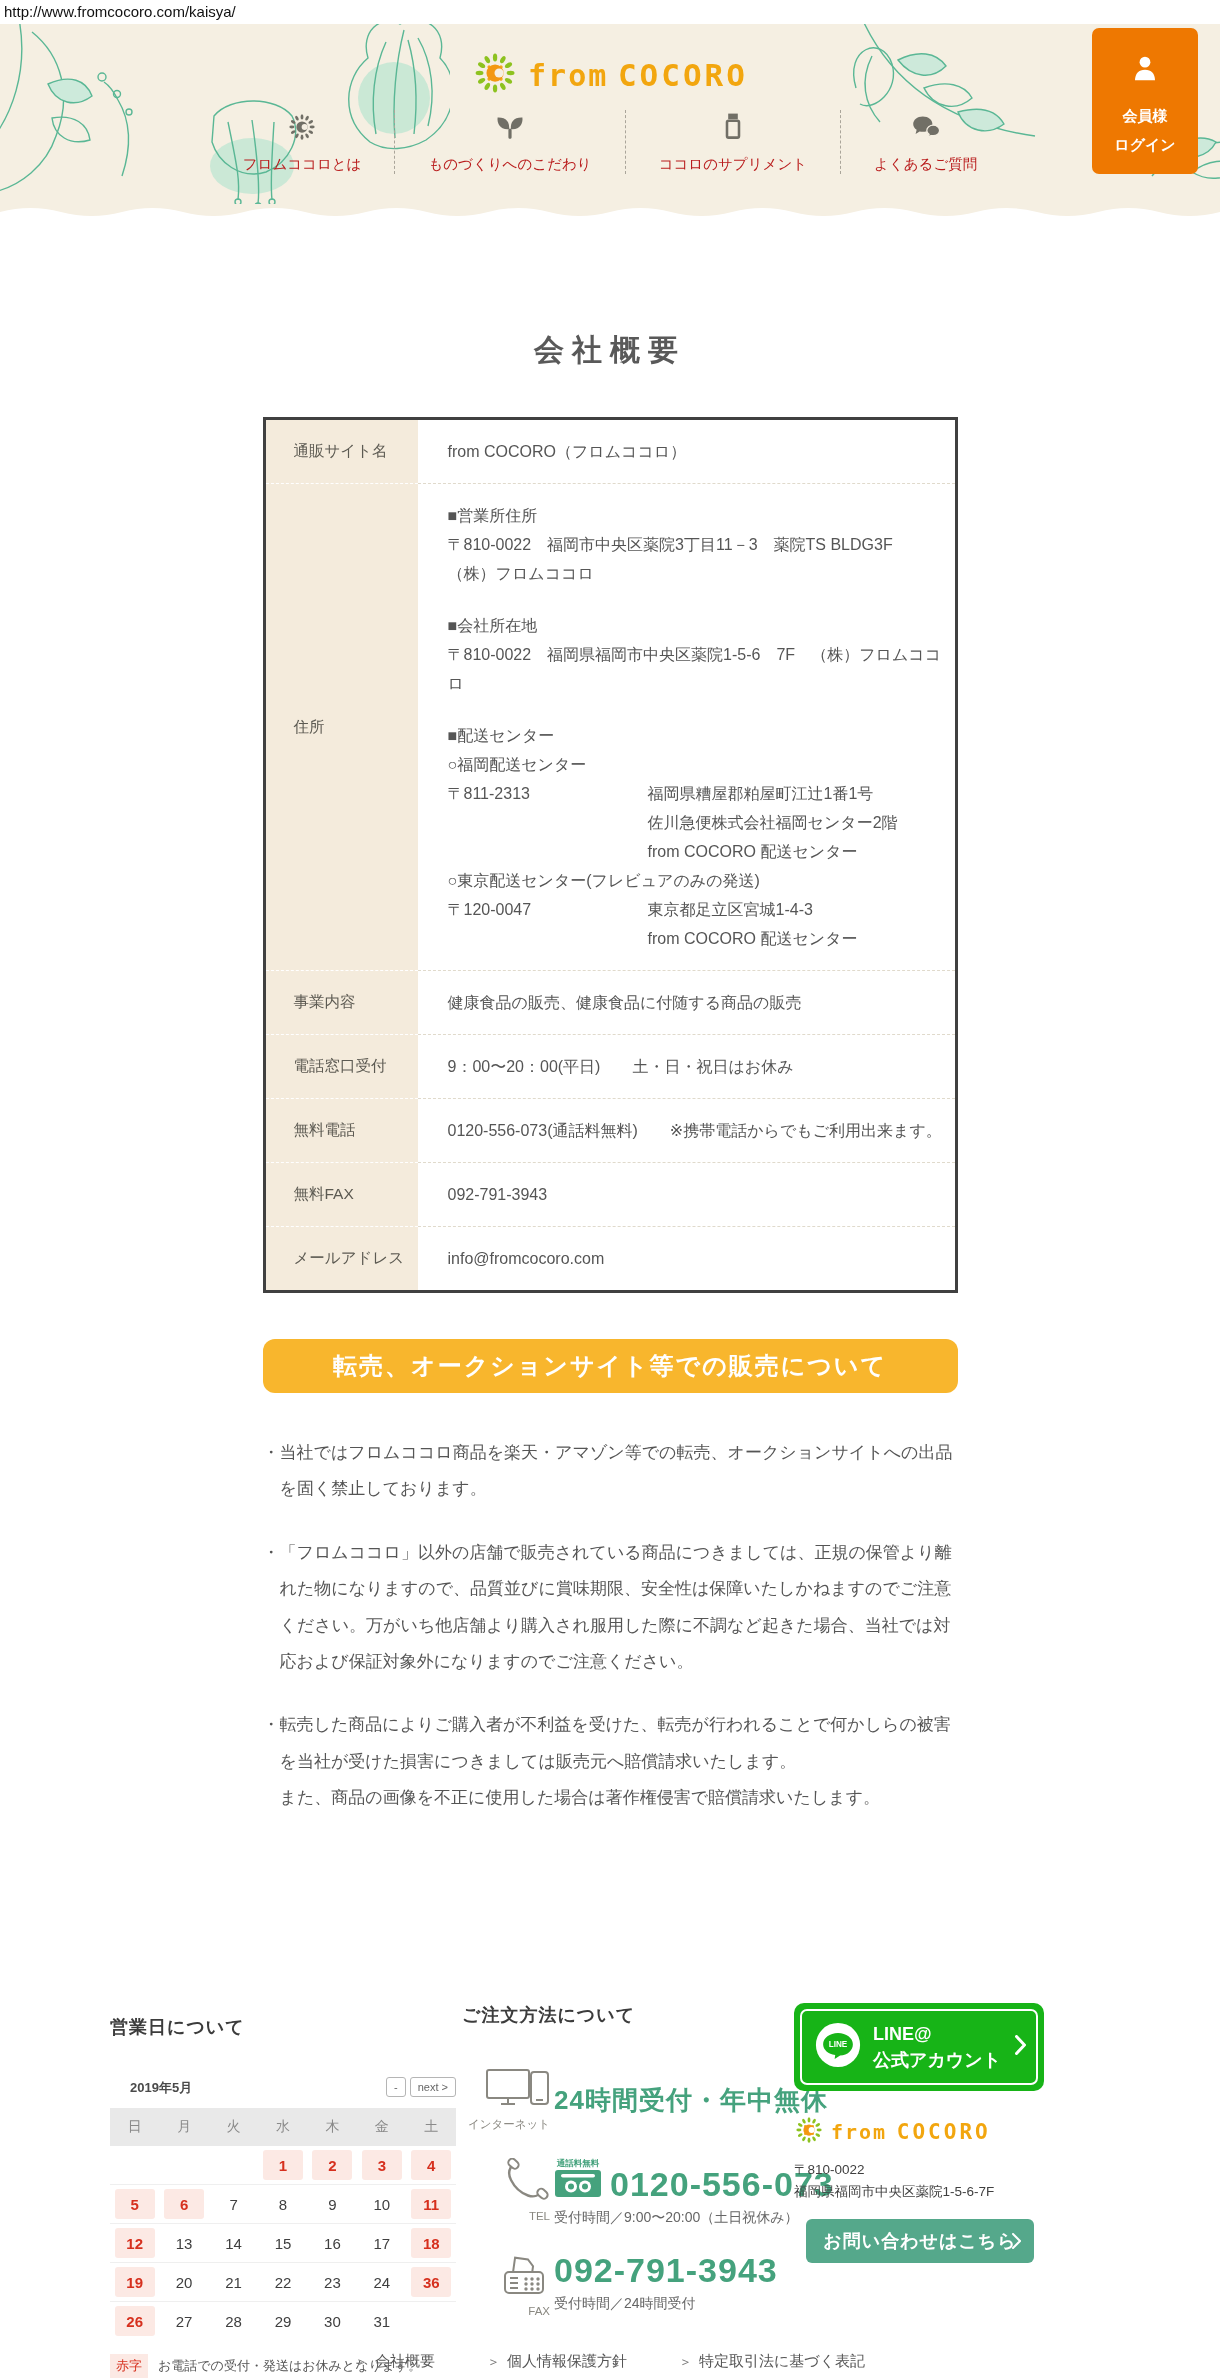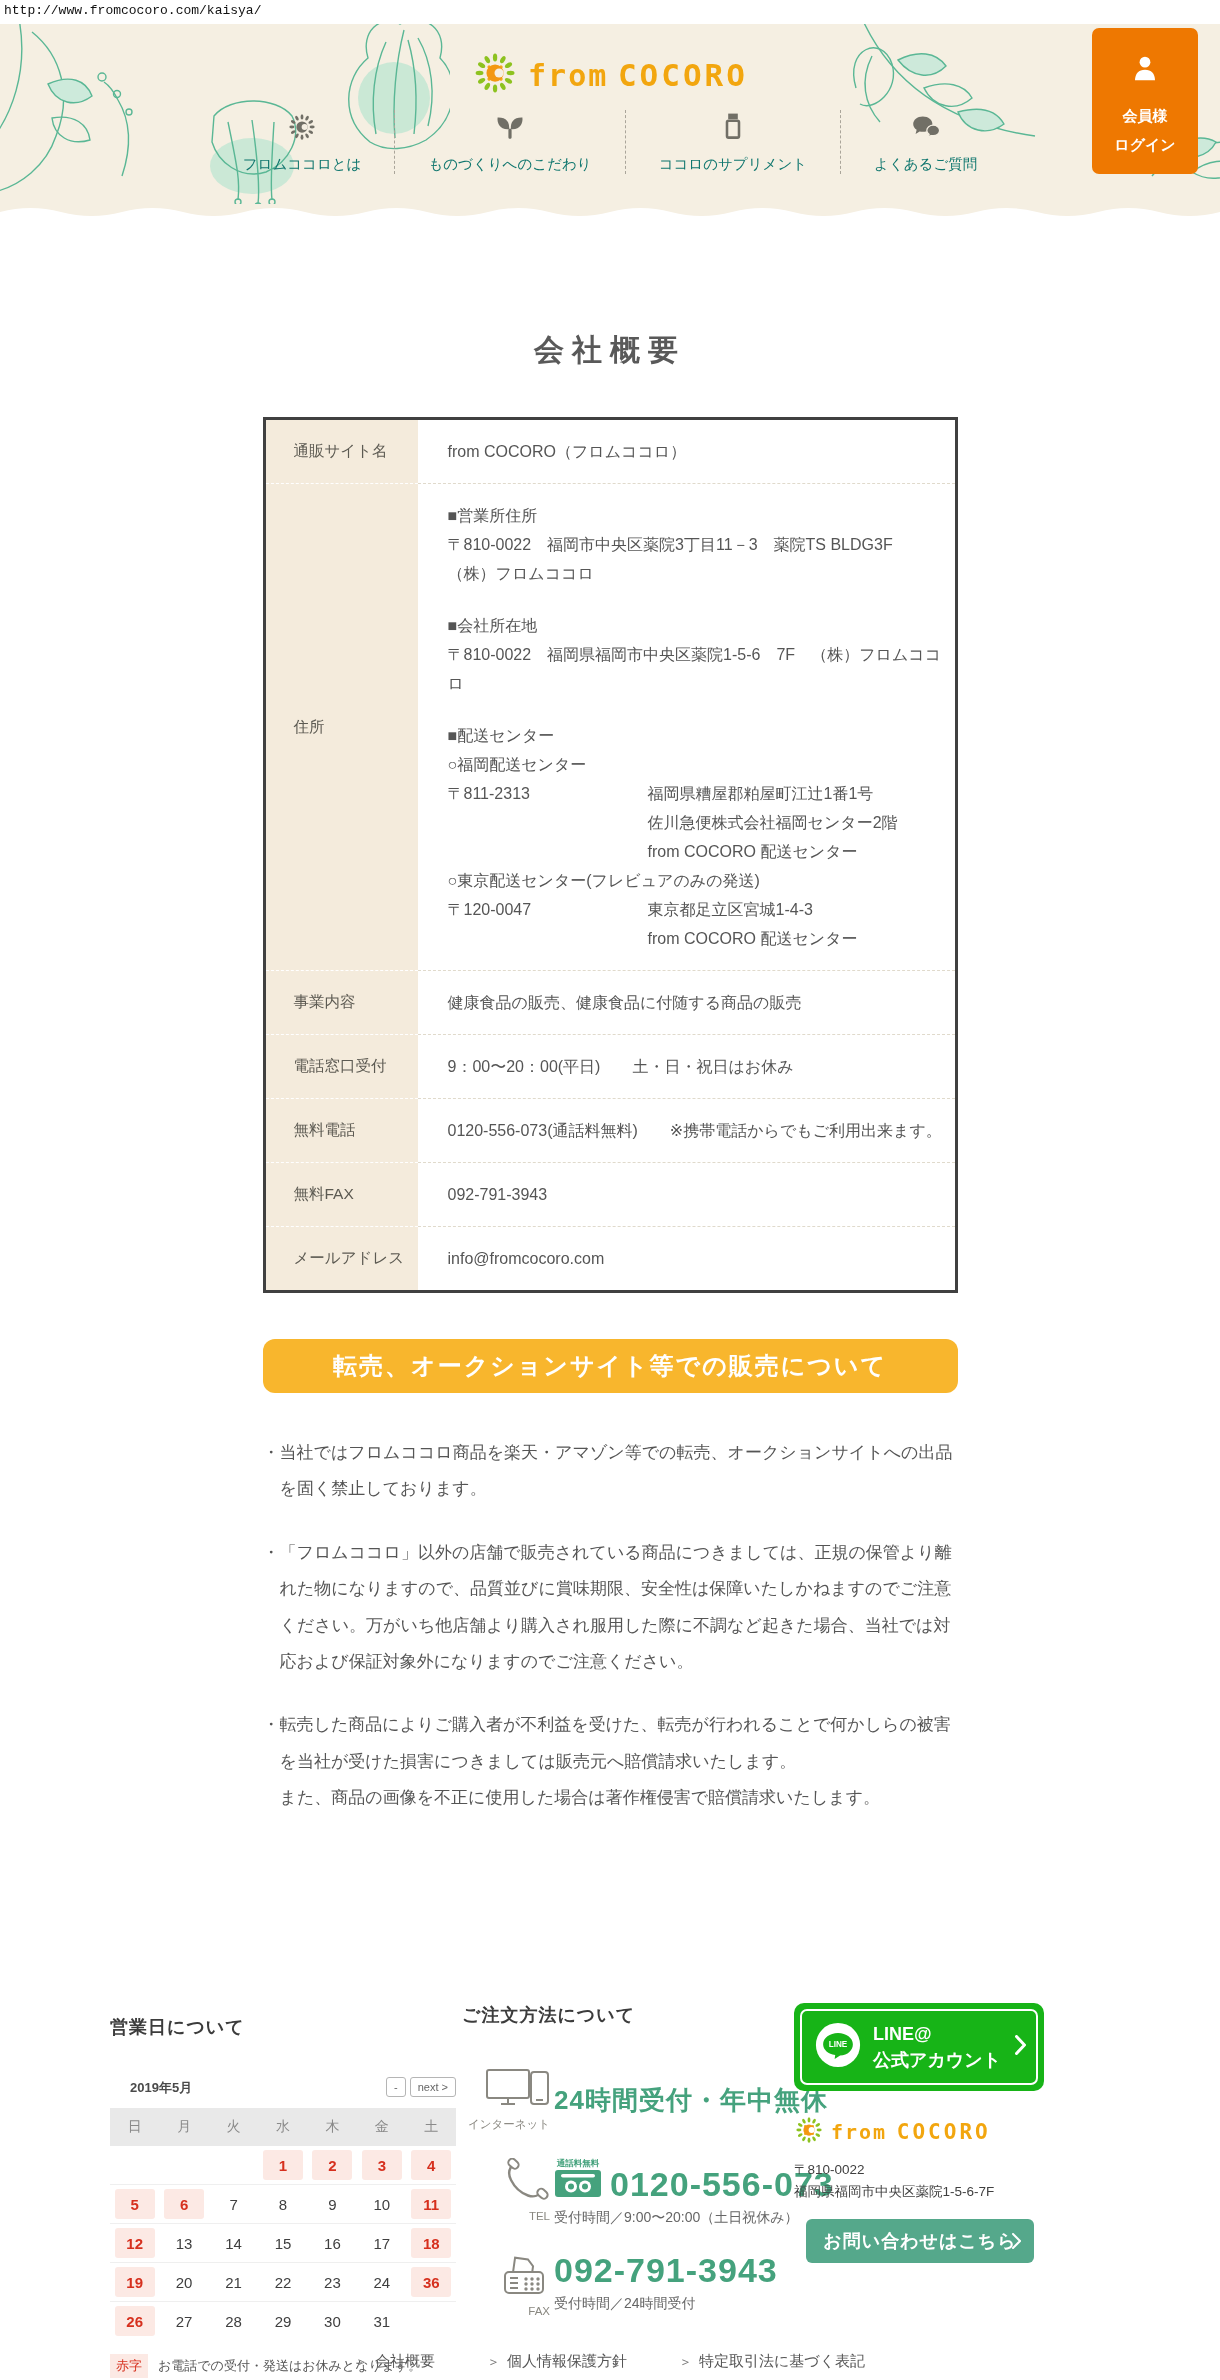--- a/index.html
+++ b/index.html
@@ -3,38 +3,38 @@
 <meta charset="utf-8">
 <style>
   html,body{margin:0;padding:0;}
   body{
     width:1220px;height:2380px;position:relative;overflow:hidden;
     background:#ffffff;color:#555;
     font-family:"Liberation Sans","DejaVu Sans",sans-serif;
     -webkit-font-smoothing:antialiased;
   }
   
-  .url-line{position:absolute;top:3px;left:4px;font-family:Liberation Mono, monospace;font-size:13px;color:#111;z-index:40;}
+  .url-line{position:absolute;top:3px;left:4px;font-family:Liberation Sans, sans-serif;font-size:15px;color:#111;z-index:40;}
   
   .site-header{position:absolute;top:24px;left:0;width:1220px;height:180px;background:#f5efe2;z-index:1;}
   .wave{position:absolute;top:204px;left:0;z-index:1;display:block;}
   .flora{position:absolute;top:0;z-index:2;pointer-events:none;}
   .flora-left{left:0;}
   .flora-right{right:0;}
   .logo{position:absolute;left:50%;top:26px;transform:translateX(-50%);display:flex;align-items:center;gap:10px;z-index:3;}
   .logo-text{font-family:"DejaVu Sans Mono","Liberation Mono",monospace;color:#f2a60f;white-space:nowrap;}
   .logo-text .lt-from{font-size:30px;letter-spacing:2px;font-weight:bold;}
   .logo-text .lt-cocoro{font-size:31px;font-weight:bold;letter-spacing:3px;}
   .login-btn{position:absolute;right:22px;top:4px;width:106px;height:146px;background:#ee7801;border-radius:7px;
     color:#fff;text-align:center;cursor:pointer;z-index:4;box-sizing:border-box;padding-top:26px;}
   .login-btn .login-label{font-size:15px;font-weight:bold;line-height:1.9;margin-top:14px;}
   .nav-row{position:absolute;left:0;top:86px;width:100%;display:flex;justify-content:center;z-index:3;}
   .nav-item{display:flex;flex-direction:column;align-items:center;justify-content:flex-end;gap:9px;padding:0 33px;cursor:pointer;}
   .nav-item + .nav-item{border-left:1px dashed #aaa59a;}
-  .nav-label{font-size:14.5px;color:#0f766e;white-space:nowrap;}
+  .nav-label{font-size:14.5px;color:#b91c1c;white-space:nowrap;}
   
   .main{position:relative;width:695px;margin:0 auto;padding-top:330px;z-index:3;}
   .page-title{margin:0 0 46px;text-align:center;font-size:30px;font-weight:bold;color:#595959;letter-spacing:8px;}
   .company-table{border:3px solid #404040;background:#fff;}
   .t-row{display:flex;}
   .t-label{width:152px;min-width:152px;background:#f4ebdc;display:flex;align-items:center;box-sizing:border-box;
     padding-left:28px;font-size:15.5px;color:#5c5a52;border-bottom:1px dashed #fff;}
   .t-value{flex:1;box-sizing:border-box;padding:17px 10px 17px 30px;font-size:16px;color:#555;
     border-bottom:1px dashed #e0dacc;}
   .t-row:last-child .t-label,.t-row:last-child .t-value{border-bottom:none;}

